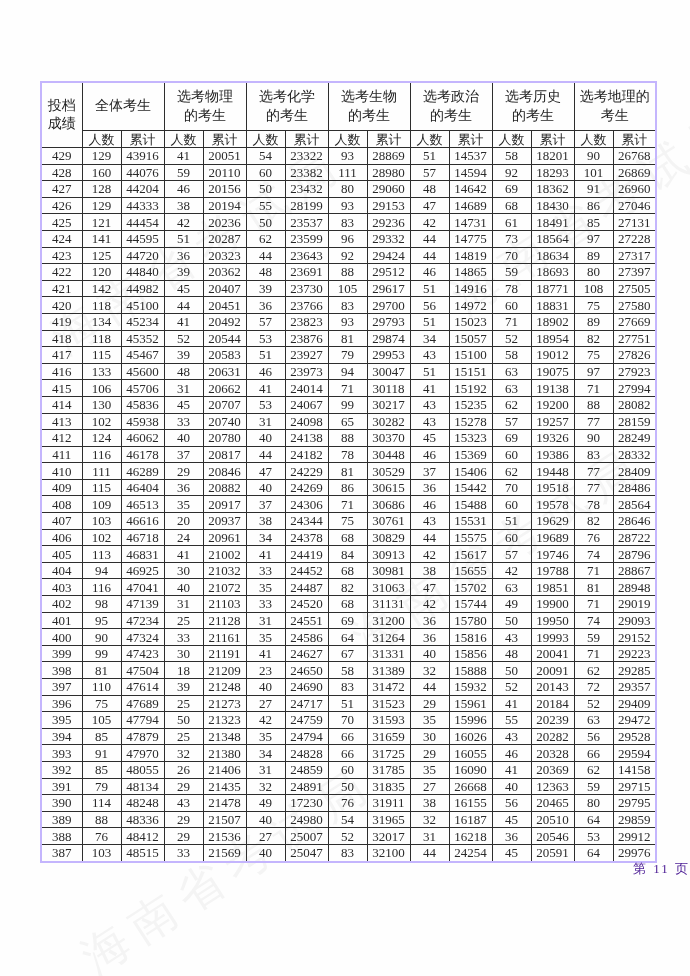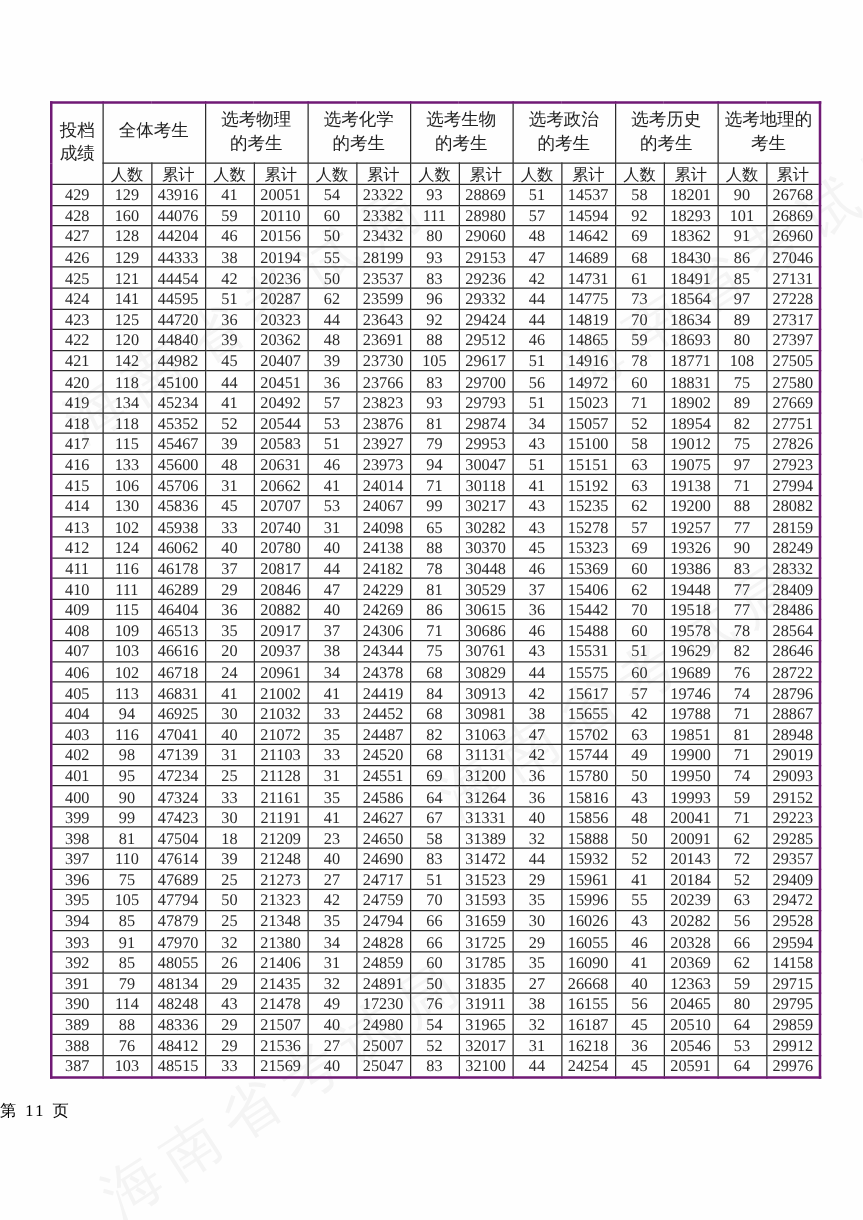--- a/index.html
+++ b/index.html
@@ -33,21 +33,21 @@
   }
   table.score-table th,
   table.score-table td{
     border:1px solid #2d2d2d;
     text-align:center;
     vertical-align:middle;
     padding:0;
     font-weight:normal;
     overflow:hidden;
   }
-  table.score-table{border:2px solid #701a75;}
+  table.score-table{border:2px solid #c4b5fd;}
   thead th.group{
     height:47px;
     font-size:14px;
     line-height:1.3;
     white-space:pre-line;
   }
   thead th.score-head{
     font-size:14px;
     line-height:1.3;
     white-space:pre-line;
@@ -59,24 +59,24 @@
   }
   tbody td{
     height:15.6px;
     font-size:13px;
     line-height:1;
     color:#2a2a2a;
   }
   .footer{
     position:absolute;
     left:0;right:0;
-    top:880px;
-    text-align:left;
+    top:860px;
+    text-align:right;
     font-size:13px;
-    color:#000000;
+    color:#4c1d95;
     letter-spacing:2px;
   }
 </style>
 </head>
 <body>
 
 <div class="page">
 
   <span class="wm" style="left:30px;top:220px;">海南省考试局</span>
   <span class="wm" style="left:330px;top:520px;">海南省考试局</span>

